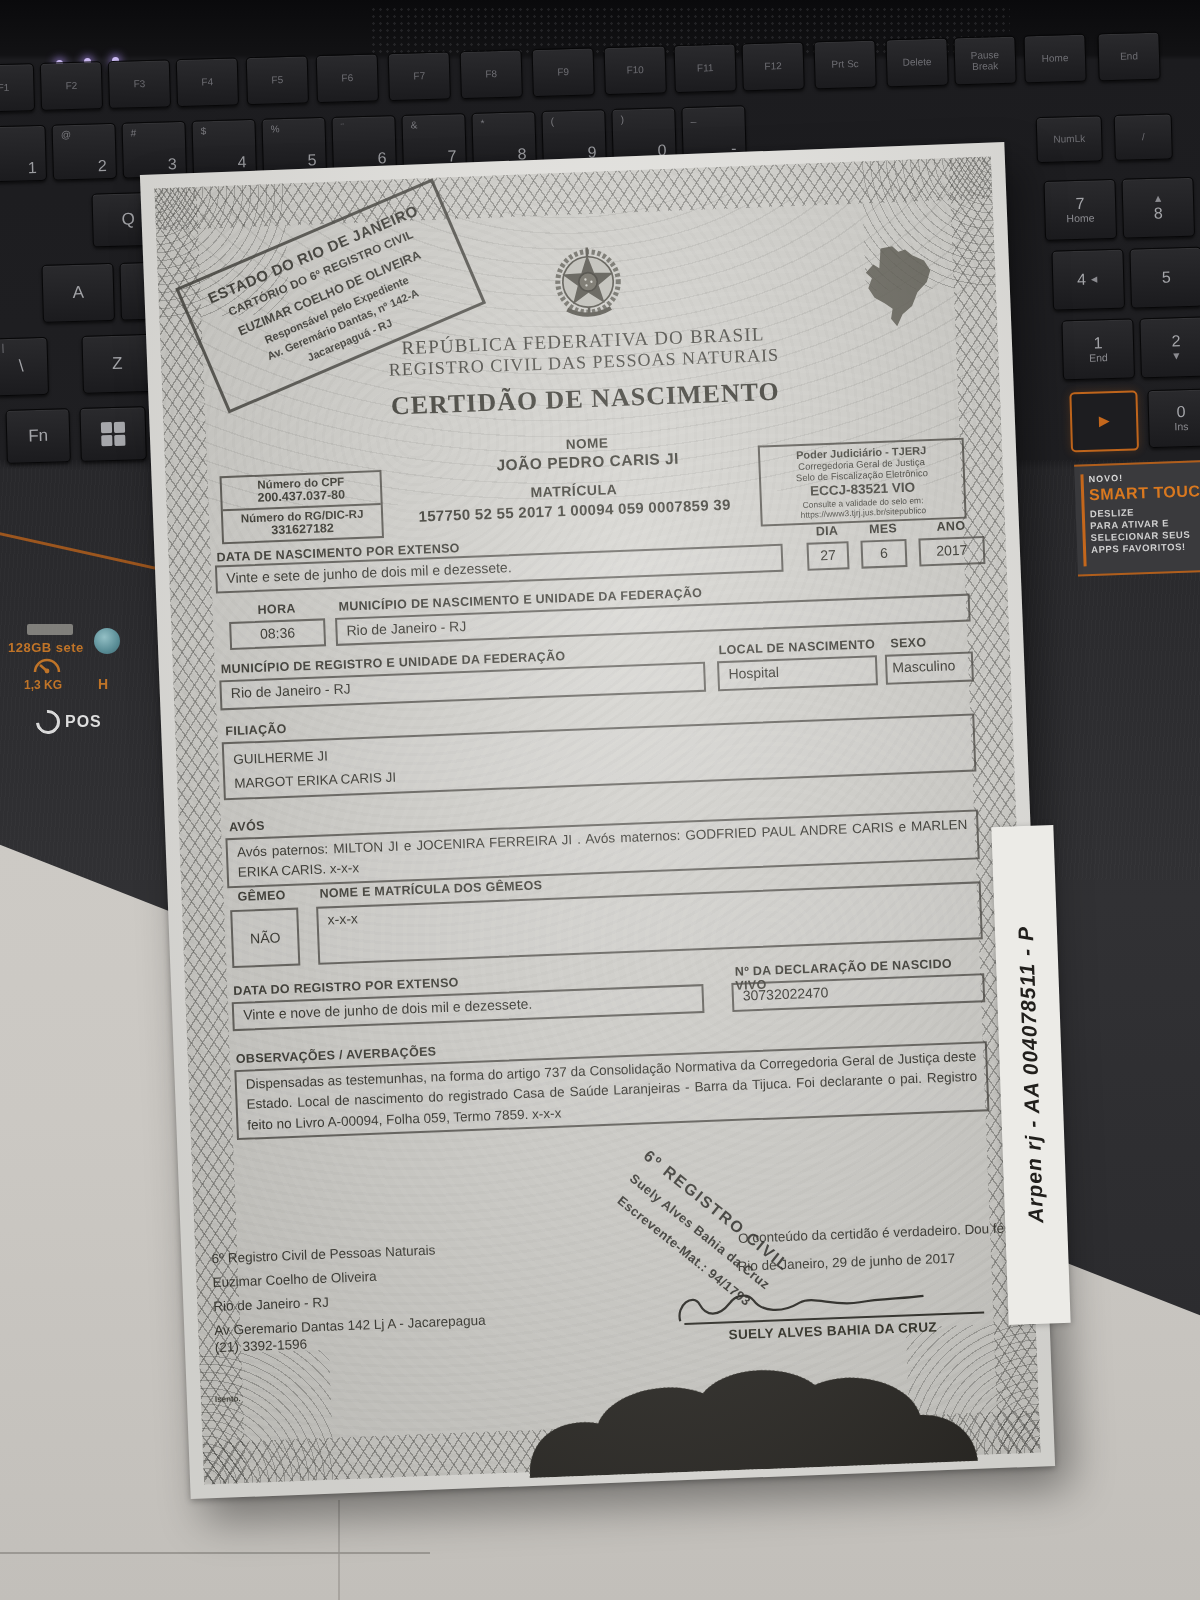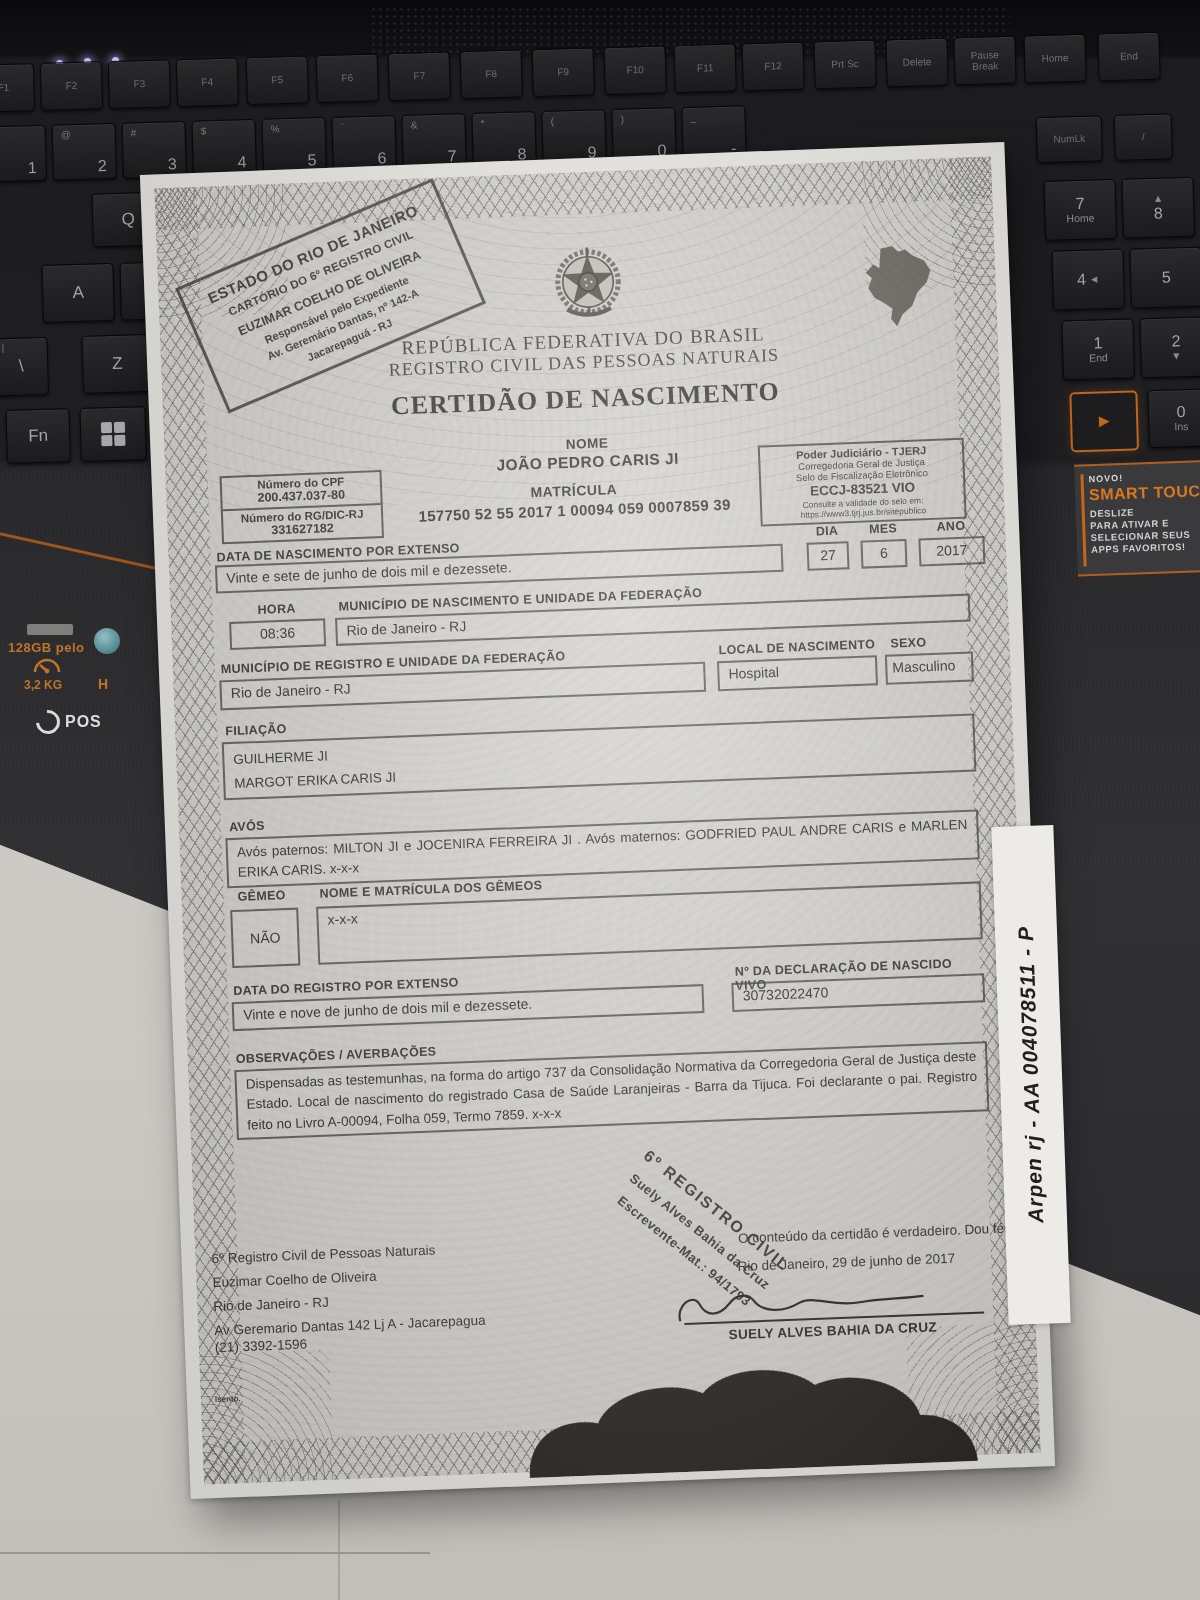--- a/index.html
+++ b/index.html
@@ -278,28 +278,28 @@
           <b>▶</b>
         </div>
         <div class="key npk" style="left: 1136px; top: 422px; width: 64px; height: 56px;">
           <b>0</b>
           <i>Ins</i>
         </div>
       </div>
 
     <div class="orange-line"></div>
     <div class="st-bar"></div>
-    <div class="st-storage">128GB pelo</div>
+    <div class="st-storage">128GB sete</div>
     <div class="st-blue"></div>
     <svg class="st-gauge" width="30" height="18" viewBox="0 0 30 18">
       <path d="M3,16 A12,12 0 0 1 27,16" fill="none" stroke="#c07428" stroke-width="2.5"></path>
       <line x1="15" y1="15" x2="8" y2="9" stroke="#c07428" stroke-width="2.5"></line>
       <circle cx="15" cy="15" r="2.4" fill="#c07428"></circle>
     </svg>
-    <div class="st-weight">3,2 KG</div>
+    <div class="st-weight">1,3 KG</div>
     <div class="st-h">H</div>
     <div class="st-brandwrap">
       <div class="st-brandring"></div>
       <div class="st-brand">POS</div>
     </div>
 
     <div class="smart">
       <div class="vbar"></div>
       <div class="novo">NOVO!</div>
       <div class="stitle">SMART TOUCH</div>

